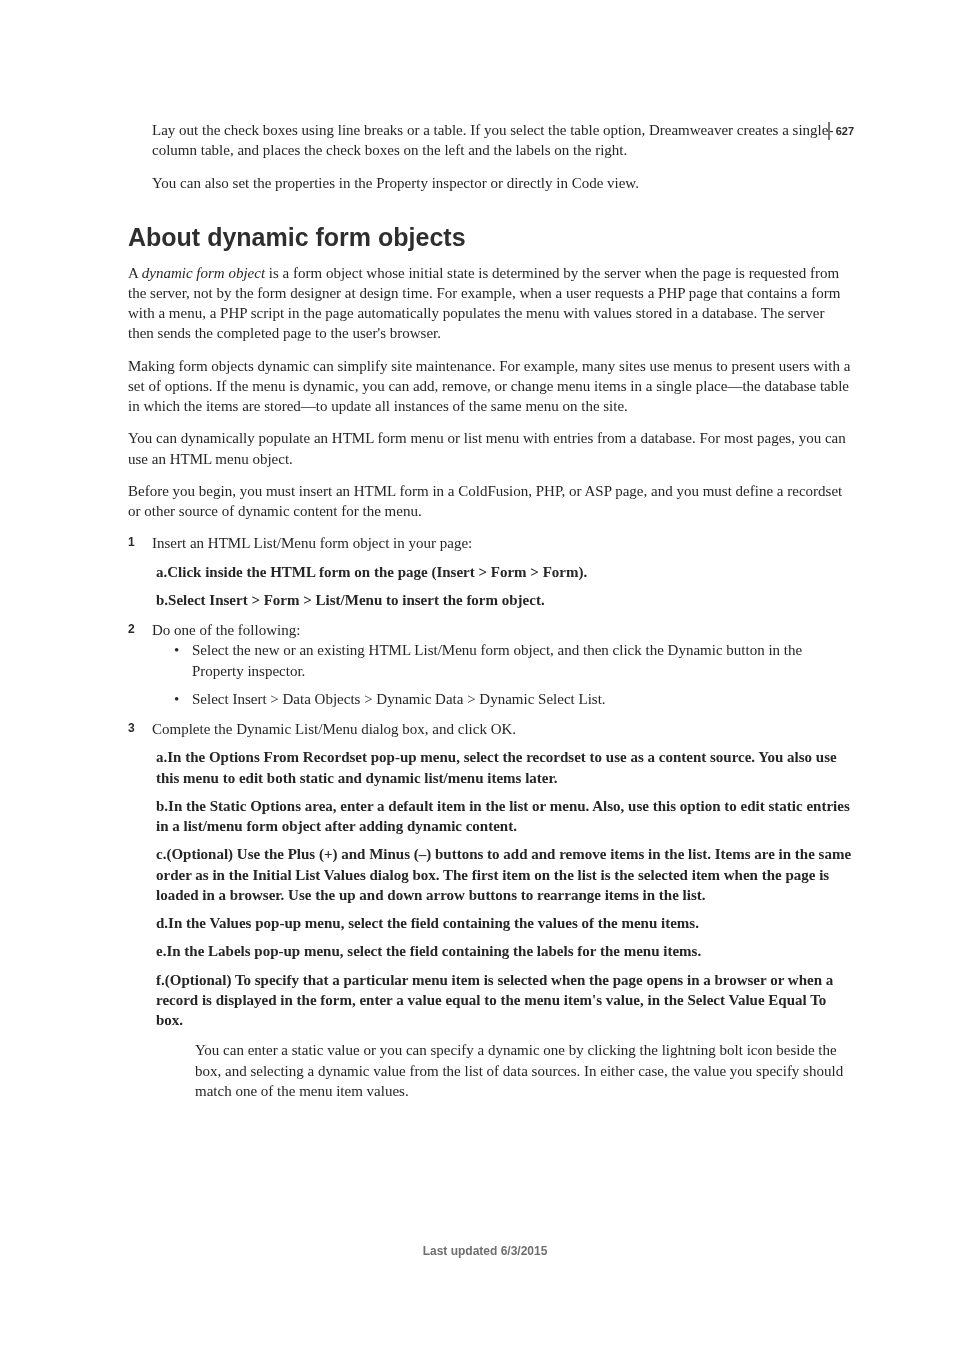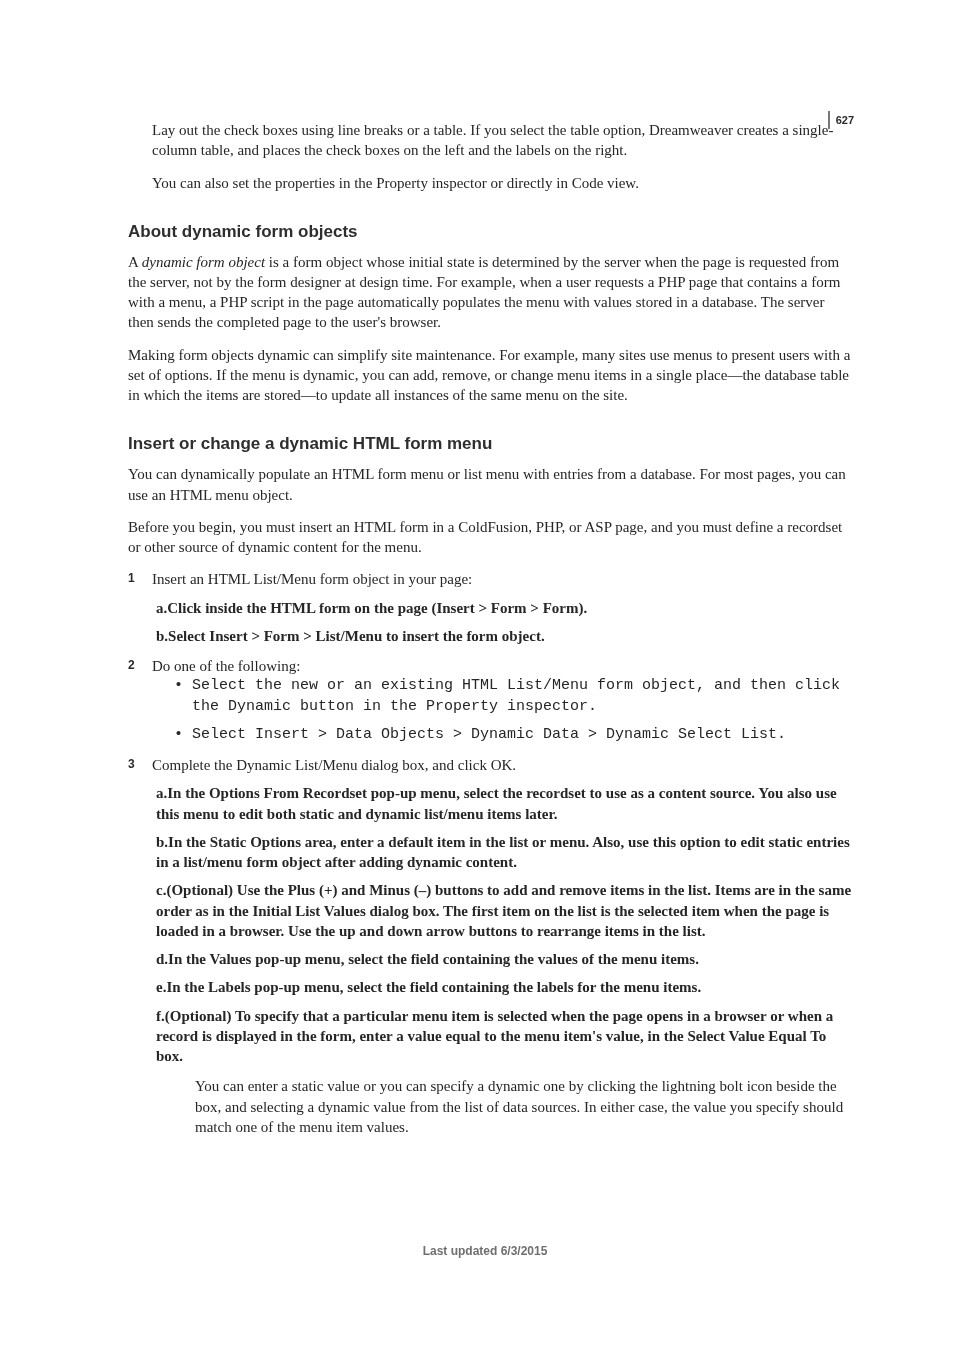--- a/index.html
+++ b/index.html
@@ -13,21 +13,21 @@
   }
   .page {
     width: 954px;
     height: 1350px;
     position: relative;
     box-sizing: border-box;
     padding: 120px 100px 60px 128px;
   }
   .page-number-wrap {
     position: absolute;
-    top: 111px;
+    top: 122px;
     right: 100px;
     display: flex;
     align-items: center;
   }
   .page-number-rule {
     width: 2px;
     height: 18px;
     background: #777;
     margin-right: 6px;
   }
@@ -51,21 +51,21 @@
   }
   .para {
     margin: 0 0 12px 0;
   }
   .para-indent {
     margin: 0 0 12px 24px;
   }
   .h2 {
     font-family: "Myriad Pro", "Helvetica Neue", Arial, sans-serif;
     font-weight: 700;
-    font-size: 17px;
+    font-size: 25px;
     color: #2e2e2e;
     margin: 28px 0 8px 0;
   }
   .italic { font-style: italic; }
   .ol {
     list-style: none;
     margin: 0 0 0 0;
     padding: 0;
   }
   .ol > li {
@@ -89,21 +89,20 @@
   }
   .bullets {
     list-style: none;
     margin: 0 0 0 22px;
     padding: 0;
   }
   .bullets > li {
     position: relative;
     padding-left: 18px;
     margin-bottom: 8px;
-    font-family: Liberation Mono, monospace;
   }
   .bullets > li::before {
     content: "•";
     position: absolute;
     left: 0;
     top: 0;
     font-size: 15px;
     color: #2a2a2a;
   }
   .footer {
@@ -133,21 +132,20 @@
 
     <p class="para-indent">Lay out the check boxes using line breaks or a table. If you select the table option, Dreamweaver creates a single-column table, and places the check boxes on the left and the labels on the right.</p>
     <p class="para-indent">You can also set the properties in the Property inspector or directly in Code view.</p>
 
     <div class="h2">About dynamic form objects</div>
     <p class="para">
       <span>A </span><span class="italic">dynamic form object</span><span> is a form object whose initial state is determined by the server when the page is requested from the server, not by the form designer at design time. For example, when a user requests a PHP page that contains a form with a menu, a PHP script in the page automatically populates the menu with values stored in a database. The server then sends the completed page to the user's browser.</span>
     </p>
     <p class="para">Making form objects dynamic can simplify site maintenance. For example, many sites use menus to present users with a set of options. If the menu is dynamic, you can add, remove, or change menu items in a single place—the database table in which the items are stored—to update all instances of the same menu on the site.</p>
 
-    <div class="h2">Insert or change a dynamic HTML form menu</div>
     <p class="para">You can dynamically populate an HTML form menu or list menu with entries from a database. For most pages, you can use an HTML menu object.</p>
     <p class="para">Before you begin, you must insert an HTML form in a ColdFusion, PHP, or ASP page, and you must define a recordset or other source of dynamic content for the menu.</p>
 
     <ol class="ol">
 
       <li>
         <span class="num">1</span>
         <span>Insert an HTML List/Menu form object in your page:</span>
         <div class="sub">a.Click inside the HTML form on the page (Insert &gt; Form &gt; Form).</div>
         <div class="sub">b.Select Insert &gt; Form &gt; List/Menu to insert the form object.</div>

